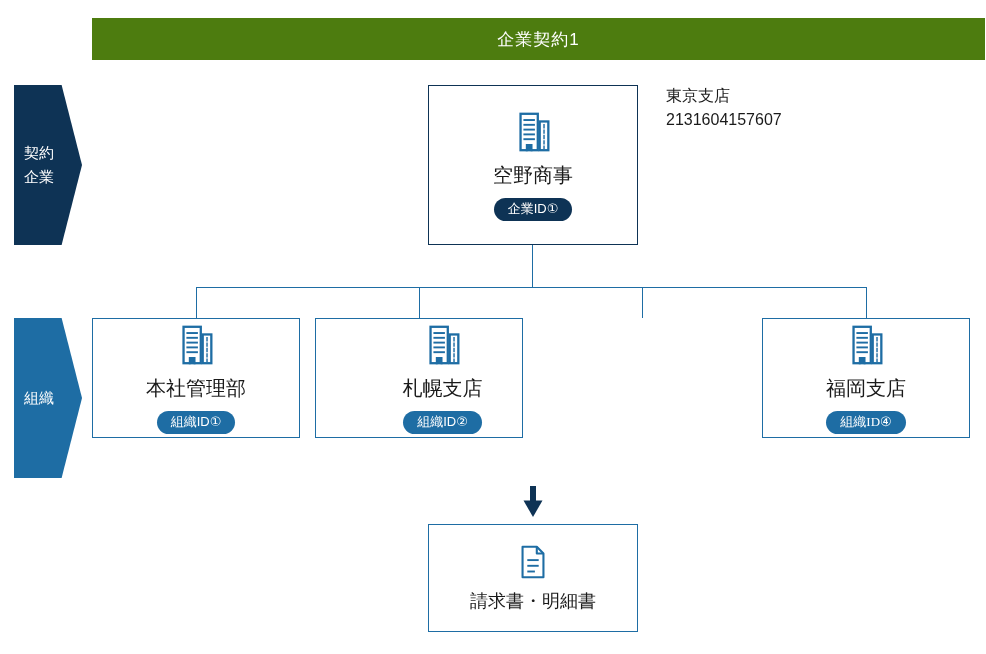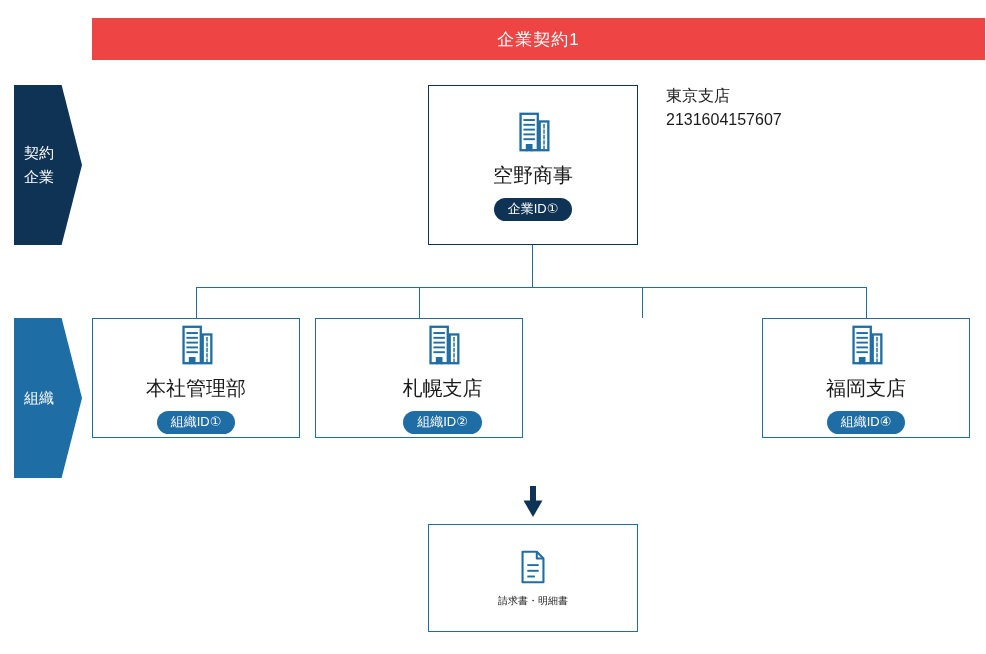--- a/index.html
+++ b/index.html
@@ -3,21 +3,21 @@
 <meta charset="utf-8">
 <style>
   * { margin:0; padding:0; box-sizing:border-box; }
   html,body { background:#ffffff; }
   body { font-family:"Liberation Sans","DejaVu Sans",sans-serif; color:#1a1a1a; }
 
   .canvas { position:relative; width:986px; height:654px; background:#ffffff; overflow:hidden; }
 
   .header-bar {
     position:absolute; left:92px; top:18px; width:893px; height:42px;
-    background:#ef4444; color:#ffffff;
+    background:#4d7c0f; color:#ffffff;
     display:flex; align-items:center; justify-content:center;
     font-size:17px; letter-spacing:1px;
   }
 
   .chevron {
     position:absolute; left:14px; width:68px;
     color:#ffffff; display:flex; align-items:center; justify-content:center;
     text-align:center; font-size:15px; line-height:1.6;
     clip-path:polygon(0 0, 70% 0, 100% 50%, 70% 100%, 0 100%);
     padding-right:18px; white-space:pre-line;
@@ -45,21 +45,21 @@
 
   .line { position:absolute; background:#1e6da4; }
 
   .down-arrow { position:absolute; left:521px; top:486px; width:24px; height:32px; }
 
   .invoice-box {
     position:absolute; left:428px; top:524px; width:210px; height:108px;
     border:1px solid #1e6da4; background:#ffffff;
     display:flex; flex-direction:column; align-items:center; justify-content:center;
   }
-  .invoice-label { font-size:10px; color:#1a1a1a; margin-top:8px; }
+  .invoice-label { font-size:18px; color:#1a1a1a; margin-top:8px; }
 
   .defs { position:absolute; width:0; height:0; overflow:hidden; }
 </style>
 </head>
 <body>
 
 <svg class="defs" aria-hidden="true">
   <symbol id="bldg" viewBox="0 0 48 48">
     <g fill="none" stroke="#1e6da4" stroke-width="2.4" stroke-linecap="square">
       <rect x="11" y="5" width="18" height="38"></rect>
@@ -125,21 +125,21 @@
     <div class="node-name">本社管理部</div>
     <div class="badge blue">組織ID①</div>
   </div>
   <div class="node org" style="left:315px;padding-left:47px;">
     <svg width="46" height="46">
         <use href="#bldg"></use>
       </svg>
     <div class="node-name">札幌支店</div>
     <div class="badge blue">組織ID②</div>
   </div>
-  <div class="node org" style="left:762px;">
+  <div class="node org" style="left:762px;font-family:Liberation Serif, serif;">
     <svg width="46" height="46">
         <use href="#bldg"></use>
       </svg>
     <div class="node-name">福岡支店</div>
     <div class="badge blue">組織ID④</div>
   </div>
 
   <svg class="down-arrow" viewBox="0 0 24 32">
     <rect x="9" y="0" width="6" height="16" fill="#0e3355"></rect>
     <path d="M2.5 14.5h19L12 31z" fill="#0e3355"></path>

